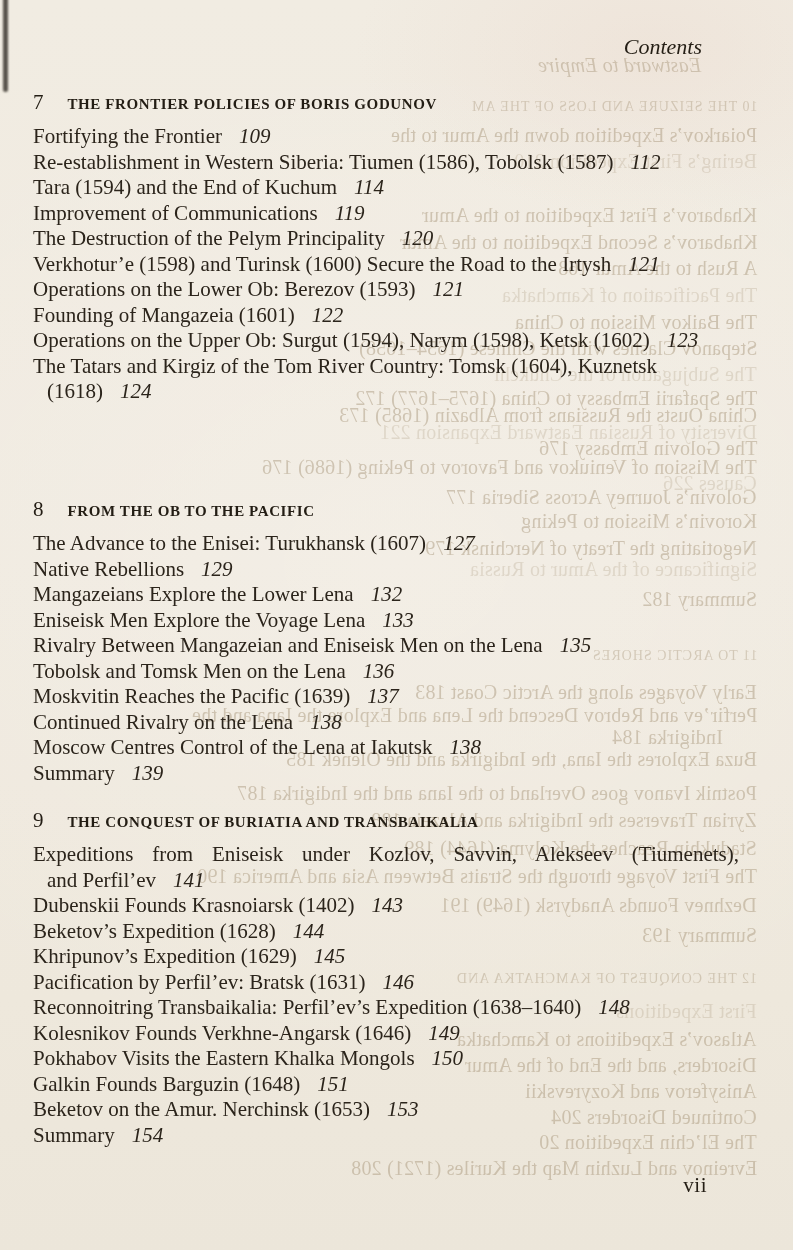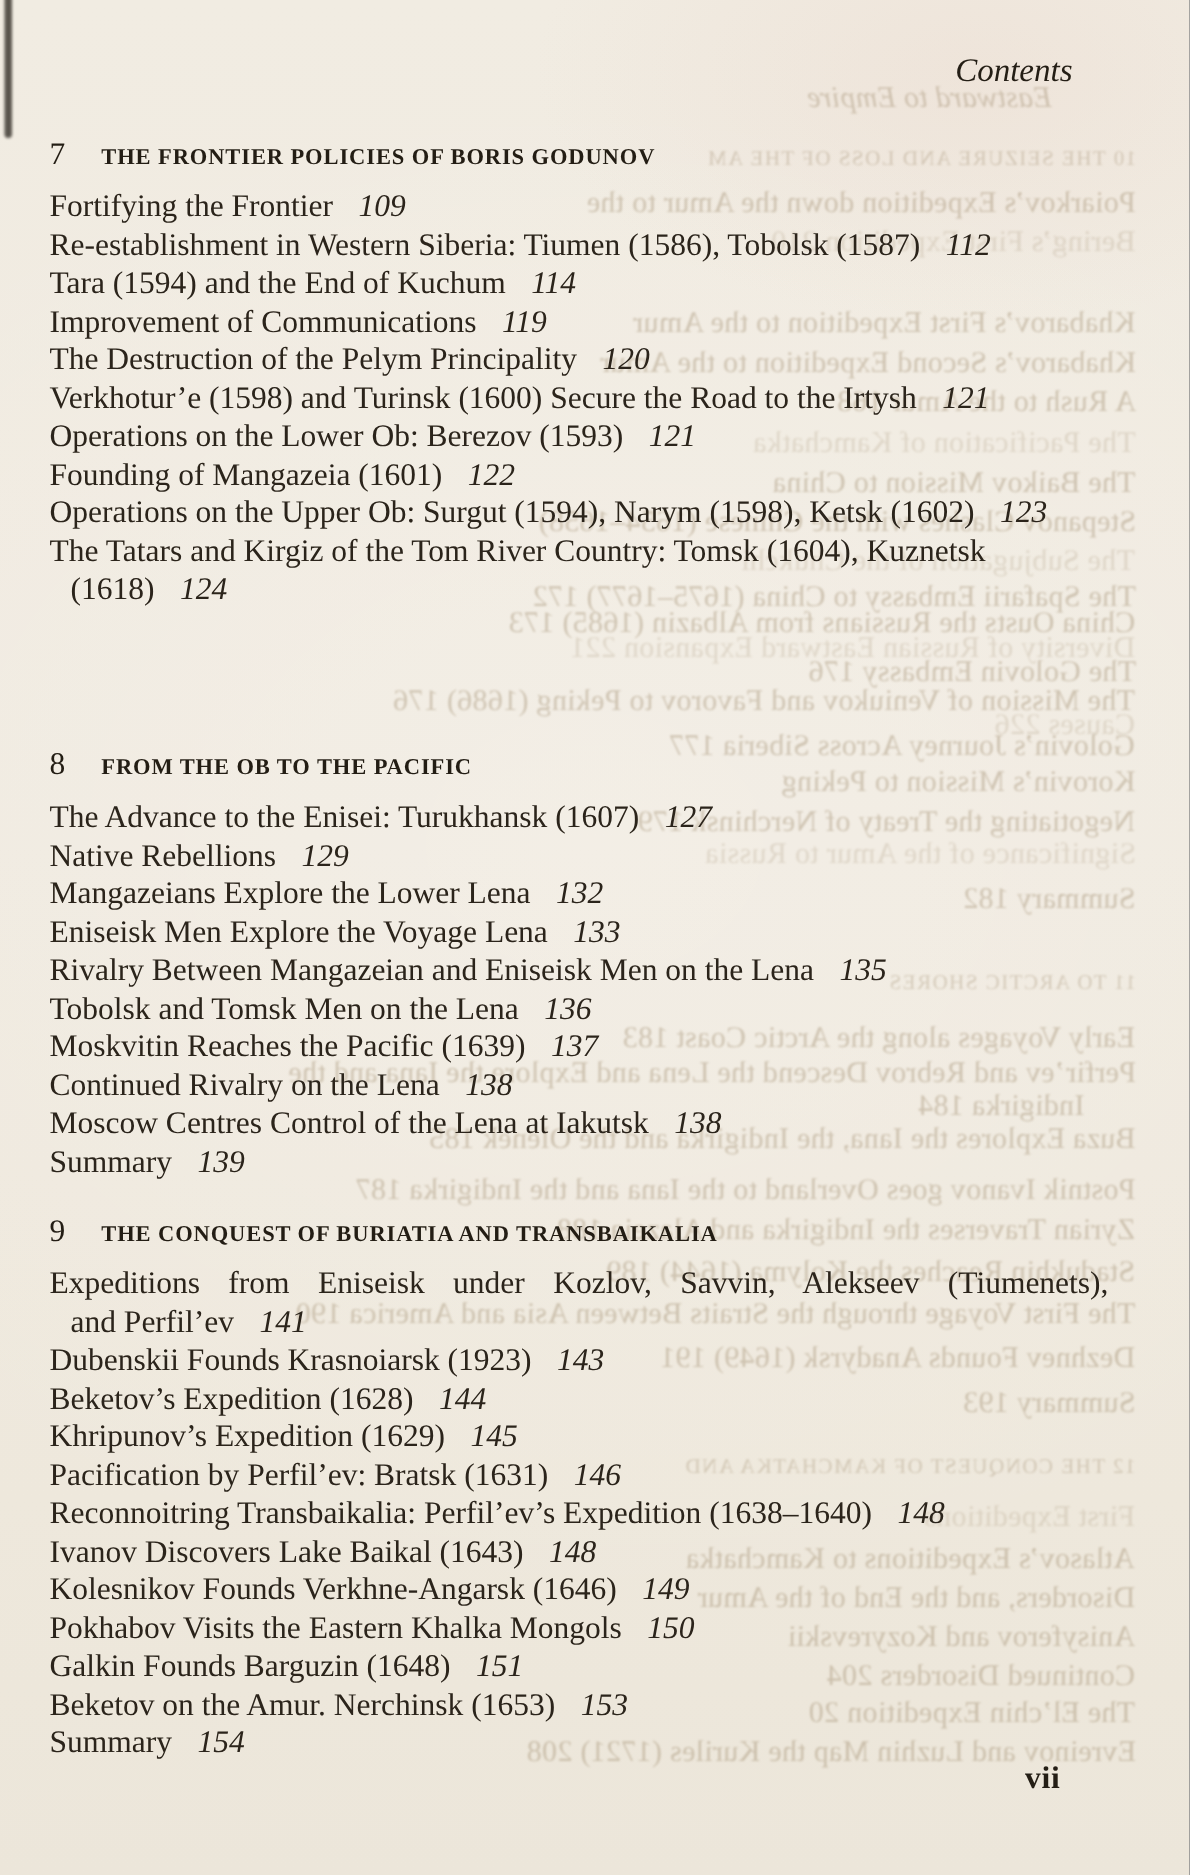--- a/index.html
+++ b/index.html
@@ -28,37 +28,37 @@
     font-size:20px;line-height:22px;
     color:#9b8768;opacity:.40;filter:blur(0.6px);
     letter-spacing:.2px;
   }
   .bleed.caps{font-size:14px;letter-spacing:1px;opacity:.34;}
   .bleed.italic{right:92px;font-style:italic;opacity:.38;}
   .bleed.ind{right:70px;}
   .bleed.faint{opacity:.22;}
   
   .running-head{
-    position:absolute;top:34px;right:78px;
+    position:absolute;top:34px;right:91px;
     font-style:italic;font-size:22px;color:#241e15;
   }
   .chapter{position:absolute;left:33px;width:706px;}
   .chapter.c7{top:90px;}
   .chapter.c8{top:497px;}
   .chapter.c9{top:808px;}
   .chapter-head{line-height:25px;margin-bottom:7px;color:#231d14;}
   .ch-num{font-size:21px;margin-right:24px;}
   .ch-title{font-size:15px;letter-spacing:.6px;font-weight:600;}
   .entry{font-size:21px;line-height:25.5px;}
   .entry .pg{font-style:italic;margin-left:17px;}
   .entry .l1.spread{text-align:justify;text-align-last:justify;}
   .entry .cont{padding-left:14px;}
   .folio{
     position:absolute;top:1173px;right:86px;
-    font-size:21px;font-weight:bold;color:#241e15;letter-spacing:.5px;
+    font-size:21px;font-weight:normal;color:#241e15;letter-spacing:.5px;
   }
 </style>
 </head>
 <body>
 
 <div class="page" style="color: rgb(43, 36, 27);">
   <div class="bleed-layer">
       <div class="bleed italic" style="top: 54px; color: rgb(155, 135, 104);">Eastward to Empire</div>
       <div class="bleed caps" style="top: 96px; color: rgb(155, 135, 104);">10   THE SEIZURE AND LOSS OF THE AM</div>
       <div class="bleed" style="top: 124px; color: rgb(155, 135, 104);">Poiarkov’s Expedition down the Amur to the</div>
@@ -133,26 +133,25 @@
         <div class="entry"><span class="t">Continued Rivalry on the Lena</span><span class="pg">138</span></div>
         <div class="entry"><span class="t">Moscow Centres Control of the Lena at Iakutsk</span><span class="pg">138</span></div>
         <div class="entry"><span class="t">Summary</span><span class="pg">139</span></div>
       </section>
       <section class="chapter c9">
         <div class="chapter-head"><span class="ch-num">9</span><span class="ch-title">THE CONQUEST OF BURIATIA AND TRANSBAIKALIA</span></div>
         <div class="entry">
           <div class="l1 spread">Expeditions from Eniseisk under Kozlov, Savvin, Alekseev (Tiumenets),</div>
           <div class="cont"><span class="t">and Perfil’ev</span><span class="pg">141</span></div>
         </div>
-        <div class="entry"><span class="t">Dubenskii Founds Krasnoiarsk (1923)</span><span class="pg">143</span></div>
+        <div class="entry"><span class="t">Dubenskii Founds Krasnoiarsk (1402)</span><span class="pg">143</span></div>
         <div class="entry"><span class="t">Beketov’s Expedition (1628)</span><span class="pg">144</span></div>
         <div class="entry"><span class="t">Khripunov’s Expedition (1629)</span><span class="pg">145</span></div>
         <div class="entry"><span class="t">Pacification by Perfil’ev: Bratsk (1631)</span><span class="pg">146</span></div>
         <div class="entry"><span class="t">Reconnoitring Transbaikalia: Perfil’ev’s Expedition (1638–1640)</span><span class="pg">148</span></div>
-        <div class="entry"><span class="t">Ivanov Discovers Lake Baikal (1643)</span><span class="pg">148</span></div>
         <div class="entry"><span class="t">Kolesnikov Founds Verkhne-Angarsk (1646)</span><span class="pg">149</span></div>
         <div class="entry"><span class="t">Pokhabov Visits the Eastern Khalka Mongols</span><span class="pg">150</span></div>
         <div class="entry"><span class="t">Galkin Founds Barguzin (1648)</span><span class="pg">151</span></div>
         <div class="entry"><span class="t">Beketov on the Amur. Nerchinsk (1653)</span><span class="pg">153</span></div>
         <div class="entry"><span class="t">Summary</span><span class="pg">154</span></div>
       </section>
     </div>
 
   <div class="folio">vii</div>
 

